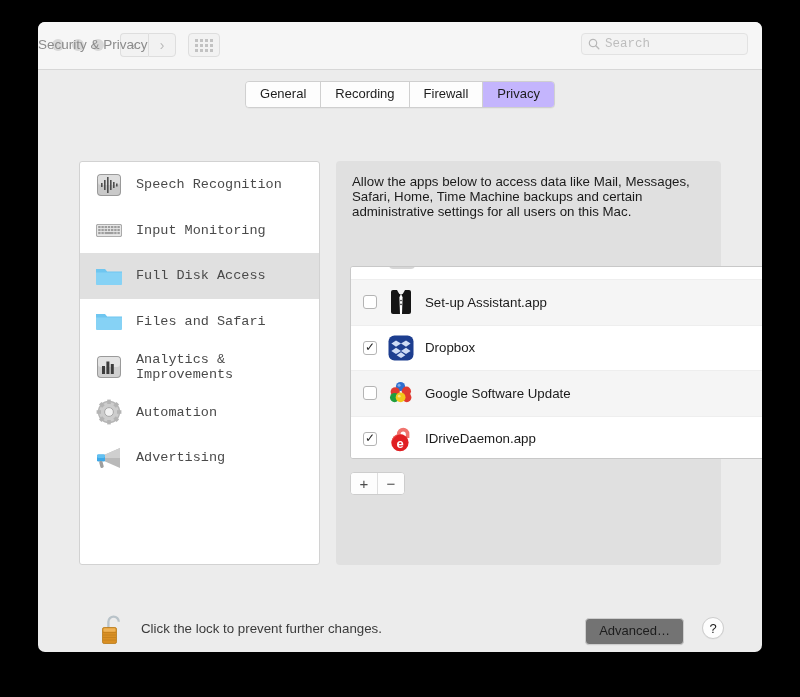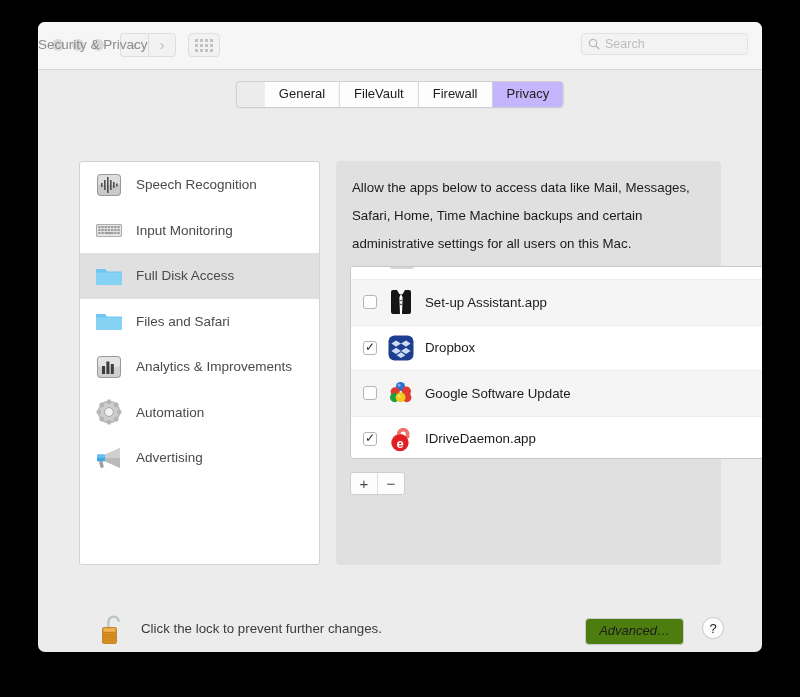--- a/index.html
+++ b/index.html
@@ -103,21 +103,21 @@
     display: flex;
     align-items: center;
     padding: 0 6px;
     gap: 5px;
   }
   #search svg { flex: none; }
   #search-input {
     border: none;
     outline: none;
     background: transparent;
-    font-family: Liberation Sans, sans-serif;
+    font-family: Liberation Mono, monospace;
     font-size: 12.5px;
     color: #555;
     width: 100%;
     padding: 0;
   }
   #search-input::placeholder { color: #bdbdbd; }
 
   
   #tabbar {
     position: relative;
@@ -126,21 +126,20 @@
   #tabs {
     position: absolute;
     left: 50%;
     transform: translateX(-50%);
     top: 11px;
     display: flex;
     border: 1px solid #cfcfcf;
     border-radius: 4px;
     overflow: hidden;
     box-shadow: 0 0.5px 0.5px rgba(0,0,0,0.06);
-    padding-left: 28px;
   }
   .tab {
     font-size: 13px;
     color: #1d1d1d;
     padding: 4px 14px 5px;
     background: #fdfdfd;
     border-right: 1px solid #cfcfcf;
     cursor: default;
     line-height: 16px;
   }
@@ -168,20 +167,21 @@
     border-radius: 3px;
     overflow: hidden;
   }
   .side-item {
     height: 45.5px;
     display: flex;
     align-items: center;
     padding-left: 14px;
     gap: 12px;
     box-sizing: border-box;
+    font-family: Liberation Mono, monospace;
   }
   .side-item.selected { background: #e0e0e0; }
   .side-label {
     font-size: 13.5px;
     color: #4a4a4a;
   }
   .side-icon { width: 30px; height: 30px; flex: none; position: relative; }
 
   
   #pane {
@@ -190,21 +190,21 @@
     top: 45px;
     width: 385px;
     height: 404px;
     background: #e0e0e0;
     border-radius: 4px;
     box-sizing: border-box;
   }
   #pane-desc {
     padding: 13px 18px 0 16px;
     font-size: 13.3px;
-    line-height: 28px;
+    line-height: 15px;
     color: #1b1b1b;
   }
 
   #applist {
     position: absolute;
     left: 14px;
     top: 105px;
     width: 431px;
     height: 193px;
     background: #ffffff;
@@ -304,26 +304,25 @@
     font-size: 13.3px;
     color: #3b3b3b;
   }
   #advanced-btn {
     position: absolute;
     right: 78px;
     top: 30px;
     padding: 4px 13px 5px;
     font-size: 13px;
     color: #1d1d1d;
-    background: #4d7c0f;
+    background: #737373;
     border: 1px solid #cdcdcd;
     border-radius: 4px;
     line-height: 16px;
     box-shadow: 0 0.5px 0.5px rgba(0,0,0,0.05);
-    font-style: italic;
   }
   #help-btn {
     position: absolute;
     right: 38px;
     top: 29px;
     width: 22px;
     height: 22px;
     border-radius: 50%;
     background: #fdfdfd;
     border: 1px solid #cdcdcd;
@@ -377,21 +376,21 @@
         <circle cx="5" cy="5" r="3.7" fill="none" stroke="#b8b8b8" stroke-width="1.2"></circle>
         <line x1="7.8" y1="7.8" x2="10.8" y2="10.8" stroke="#b8b8b8" stroke-width="1.3" stroke-linecap="round"></line>
       </svg>
       <input id="search-input" type="text" placeholder="Search" style="">
     </div>
   </div>
 
   <div id="tabbar">
     <div id="tabs">
       <div class="tab">General</div>
-      <div class="tab">FileVault</div>
+      <div class="tab">Recording</div>
       <div class="tab">Firewall</div>
       <div class="tab selected">Privacy</div>
     </div>
   </div>
 
   <div id="body">
 
     <div id="sidebar">
 
       <div class="side-item">

